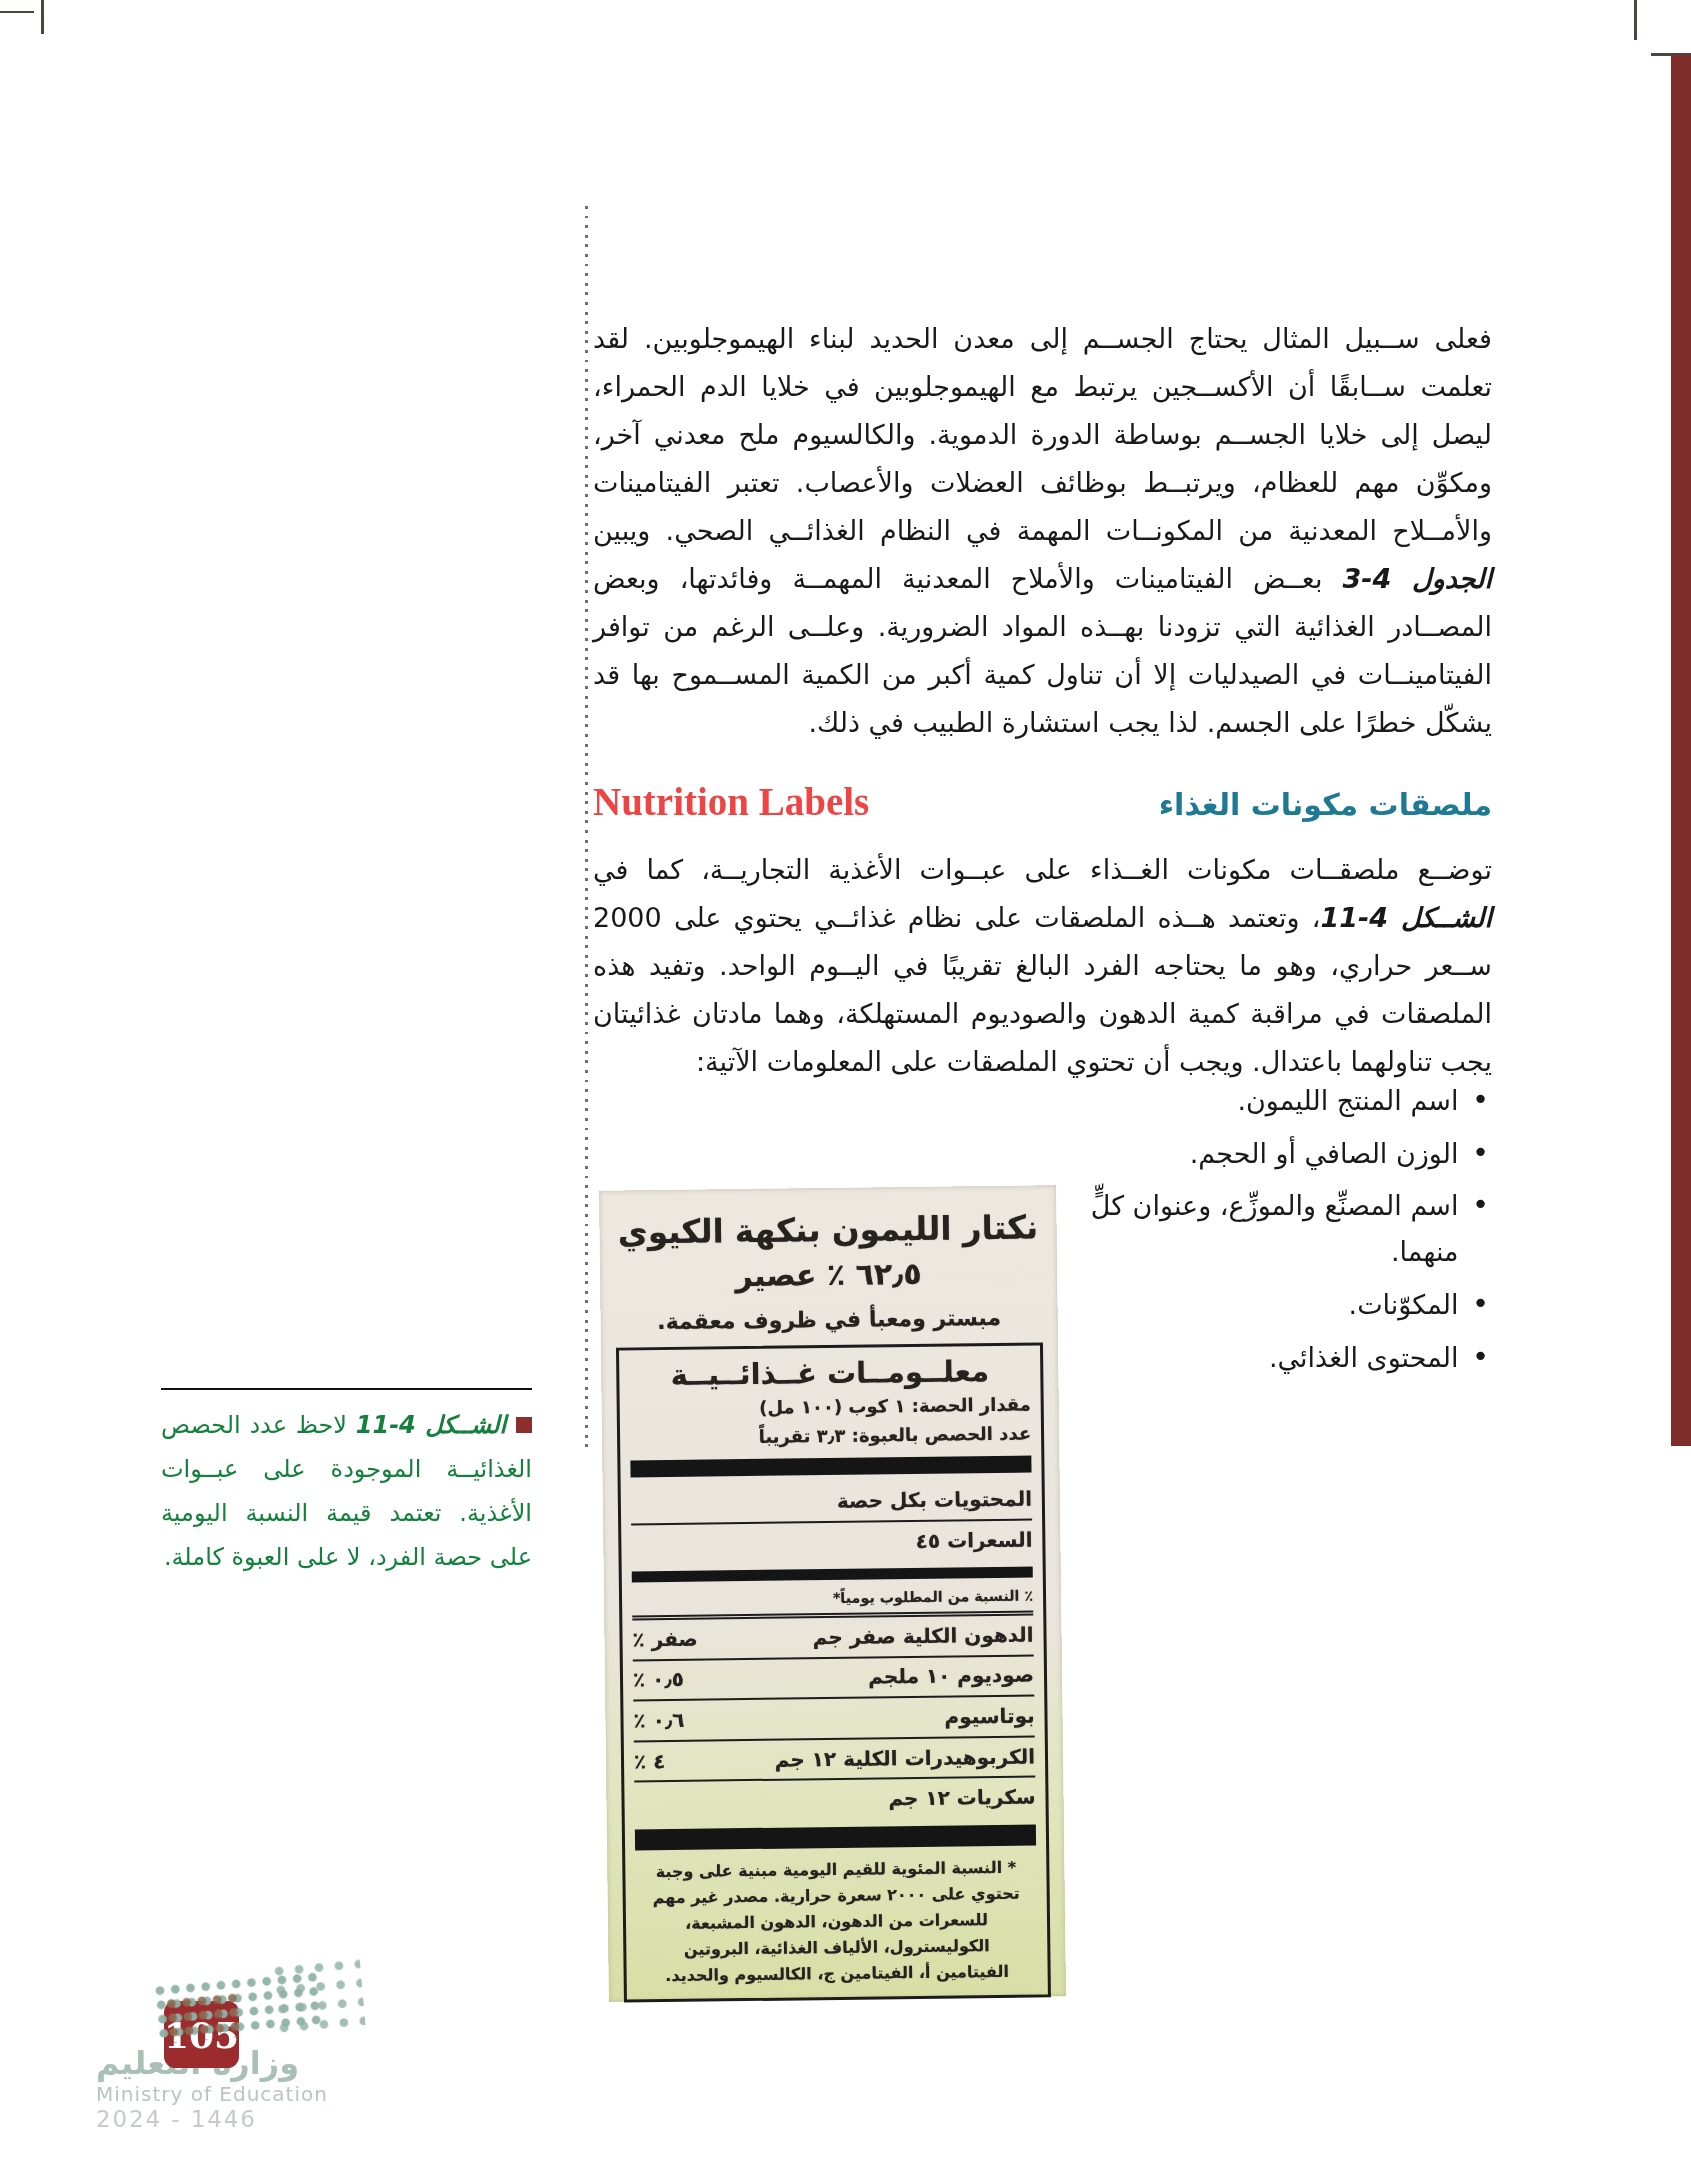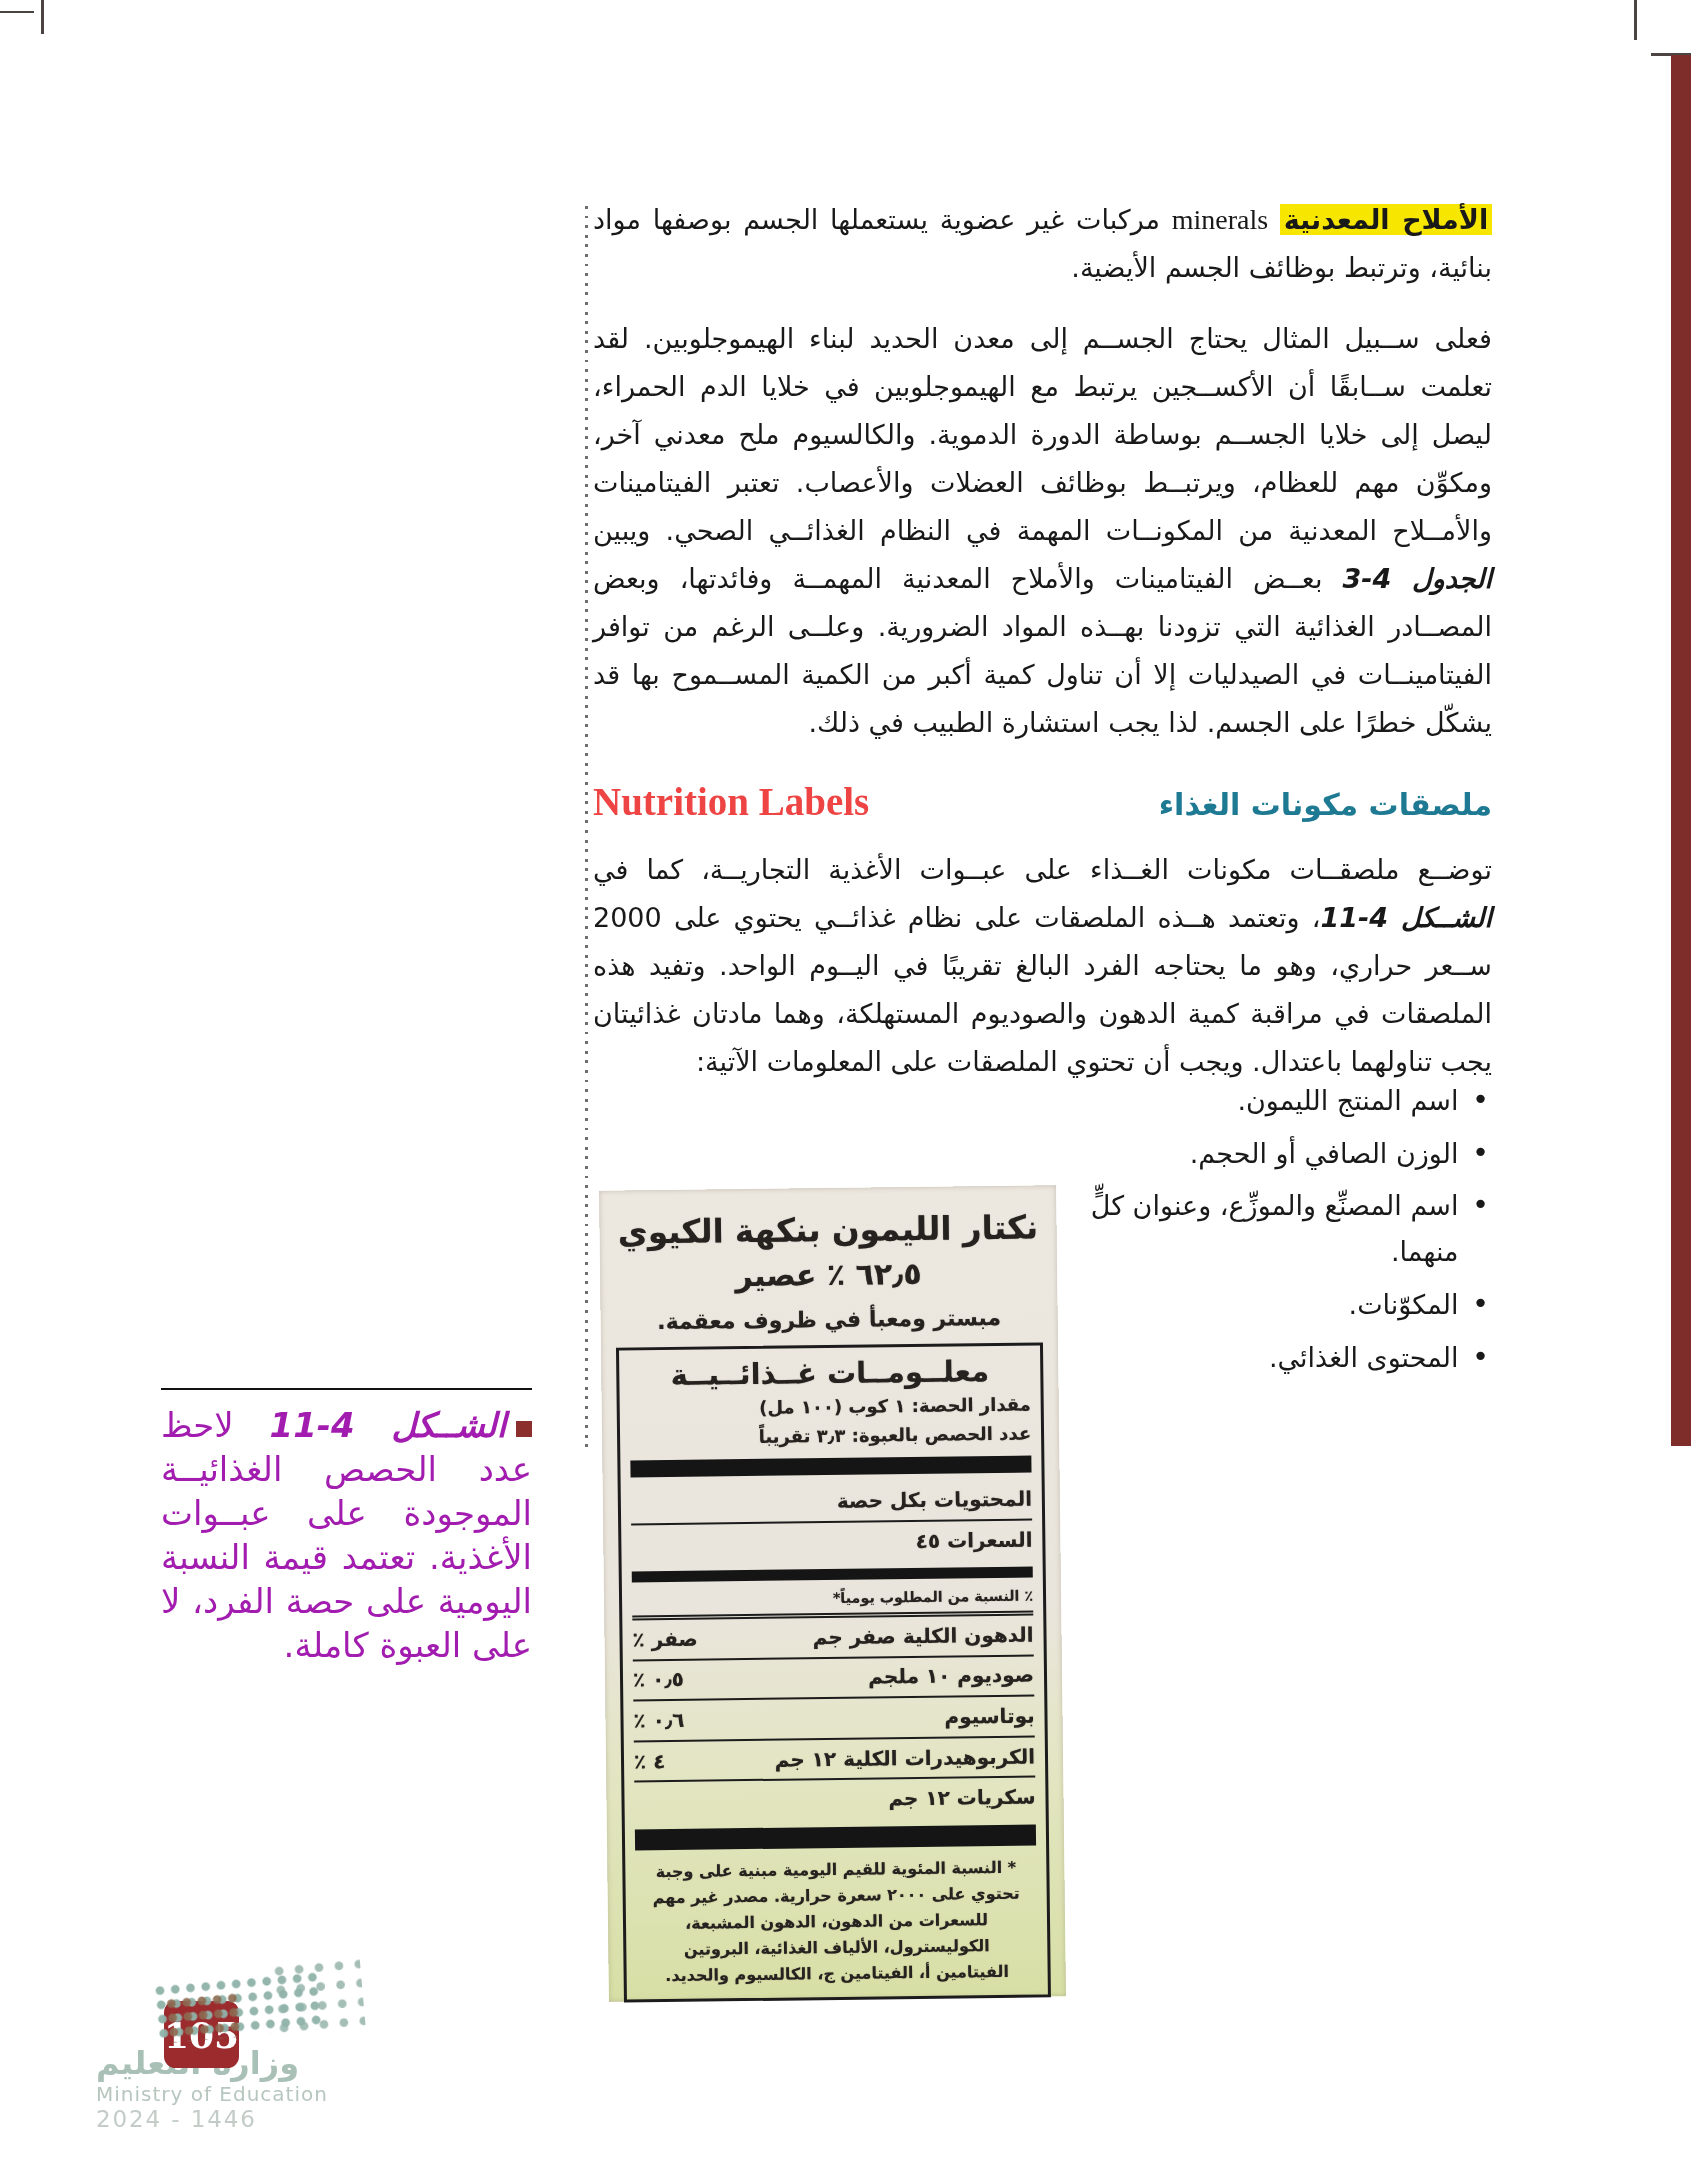--- a/index.html
+++ b/index.html
@@ -34,22 +34,22 @@
   #heading-en{font-family:Liberation Serif, serif;font-size:39px;font-weight:bold;color:#ef4444;direction:ltr;}
 
   
   #bullet-list{position:absolute;left:1056px;top:1078px;width:435px;direction:rtl;
     list-style:none;margin:0;padding:0;color:#191919;}
   #bullet-list li{position:relative;padding-right:32.5px;font-size:27px;line-height:46px;margin-bottom:6.7px;text-align:right;}
   #bullet-list li .dot{position:absolute;right:1.9px;top:-1.9px;font-size:29px;}
 
   
   #figure-caption{position:absolute;left:161px;top:1388px;width:371px;direction:rtl;
-    border-top:2.9px solid #111;padding-top:13.4px;font-size:34px;line-height:44px;
-    text-align:justify;color:#a21caf;}
+    border-top:2.9px solid #111;padding-top:13.4px;font-size:24px;line-height:44px;
+    text-align:justify;color:#15803d;}
   #figure-marker{display:inline-block;width:16.3px;height:16.3px;background:#8c2e2c;margin-left:9.6px;vertical-align:baseline;}
 
   
   #label-scan{position:absolute;left:604px;top:1188px;width:457px;height:811px;
     background:linear-gradient(180deg,#ece7df 0%,#eae5dc 52%,#e2e5c0 74%,#d7dfa5 100%);
     transform:rotate(-0.7deg);box-shadow:0 0 5.7px rgba(120,110,90,.35) inset;
     direction:rtl;color:#26221f;font-weight:bold;text-shadow:0 0 1.1px rgba(45,35,25,.5);}
   #label-product{margin-top:21px;text-align:center;font-size:32.5px;line-height:42px;}
   #label-juice{margin-top:5.7px;text-align:center;font-size:30px;}
   #label-past{margin-top:15.3px;text-align:center;font-size:22px;}
@@ -85,24 +85,20 @@
 <div id="canvas">
 
   <div class="mark" id="mark-tl-h"></div>
   <div class="mark" id="mark-tl-v"></div>
   <div class="mark" id="mark-tr-v"></div>
   <div class="mark" id="mark-tr-h"></div>
   <div id="right-band"></div>
 
   <div id="dotted-guide"></div>
 
-  <div class="col para" id="para-1">
-    <span class="hl">الأملاح المعدنية</span>
-    <span class="latin">minerals</span><span> مركبات غير عضوية يستعملها الجسم بوصفها مواد بنائية، وترتبط بوظائف الجسم الأيضية.</span>
-  </div>
 
   <div class="col para" id="para-2">
     <span>فعلى ســبيل المثال يحتاج الجســم إلى معدن الحديد لبناء الهيموجلوبين. لقد تعلمت ســابقًا أن الأكســجين يرتبط مع الهيموجلوبين في خلايا الدم الحمراء، ليصل إلى خلايا الجســم بوساطة الدورة الدموية. والكالسيوم ملح معدني آخر، ومكوِّن مهم للعظام، ويرتبــط بوظائف العضلات والأعصاب. تعتبر الفيتامينات والأمــلاح المعدنية من المكونــات المهمة في النظام الغذائــي الصحي. ويبين </span><span class="b">الجدول 4-3</span><span> بعــض الفيتامينات والأملاح المعدنية المهمــة وفائدتها، وبعض المصــادر الغذائية التي تزودنا بهــذه المواد الضرورية. وعلــى الرغم من توافر الفيتامينــات في الصيدليات إلا أن تناول كمية أكبر من الكمية المســموح بها قد يشكّل خطرًا على الجسم. لذا يجب استشارة الطبيب في ذلك.</span>
   </div>
 
   <div class="col" id="section-heading">
     <span id="heading-ar">ملصقات مكونات الغذاء</span>
     <span id="heading-en">Nutrition Labels</span>
   </div>
 

